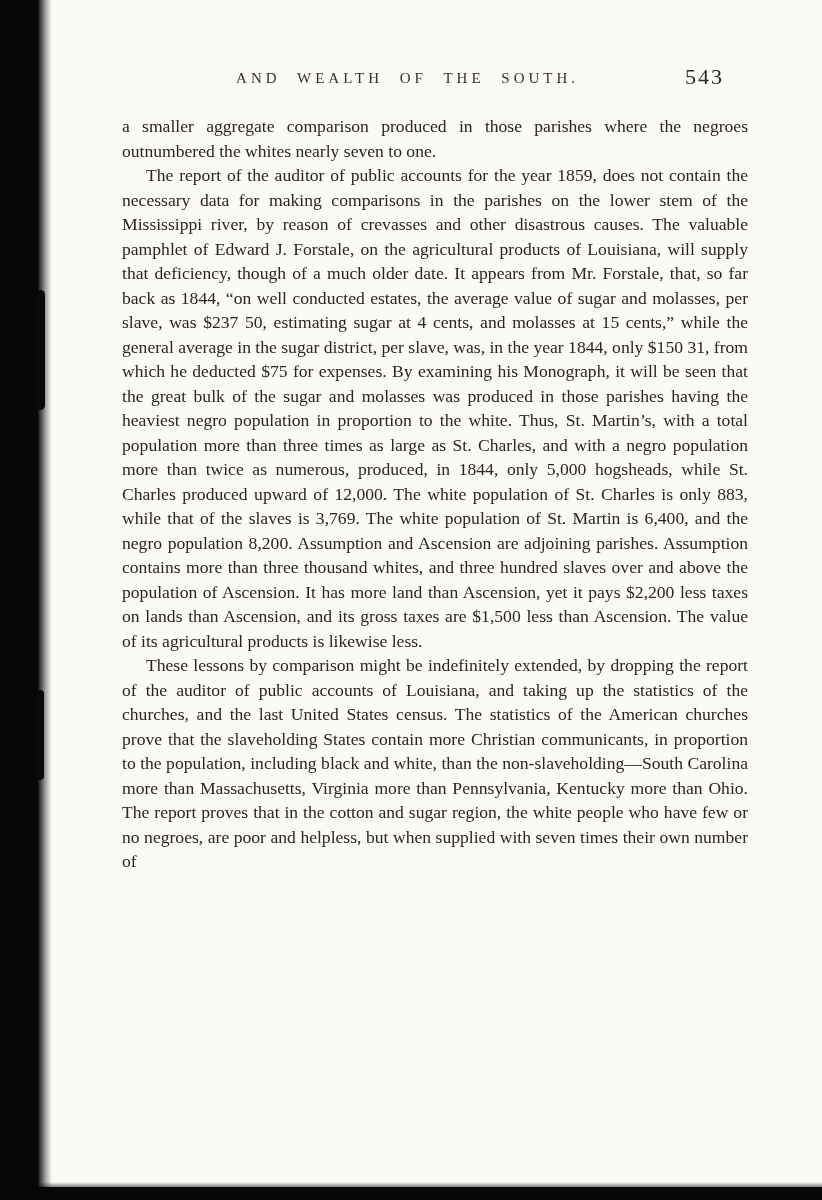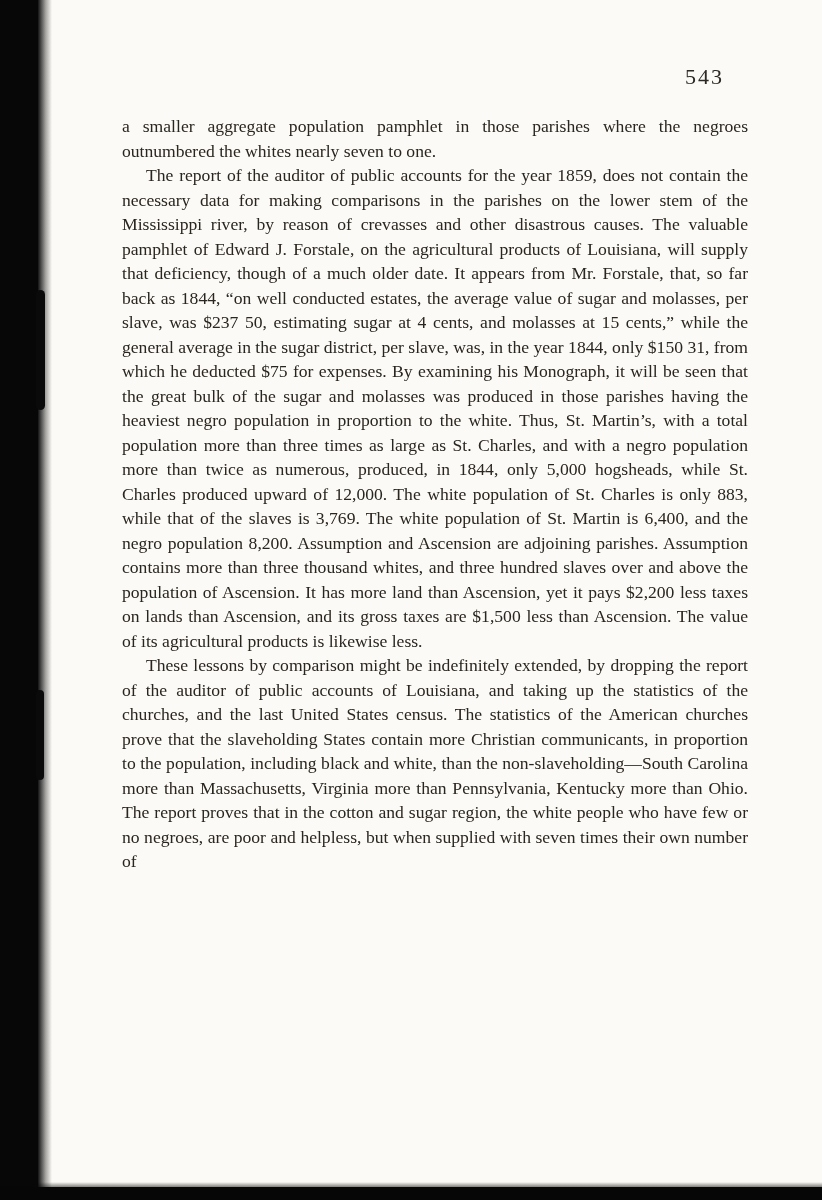--- a/index.html
+++ b/index.html
@@ -112,24 +112,25 @@
   <div class="binding-band"></div>
   <div class="binding-edge"></div>
   <div class="binding-blob-1"></div>
   <div class="binding-blob-2"></div>
   <div class="bottom-band-fade"></div>
   <div class="bottom-band"></div>
 
   <div class="page-content">
 
     <div class="header-row">
+      <span class="running-title">AND WEALTH OF THE SOUTH.</span>
       <span class="page-number">543</span>
     </div>
 
     <div class="body-text">
-      <p class="para no-indent">a smaller aggregate population pamphlet in those parishes where the negroes outnumbered the whites nearly seven to one.</p>
+      <p class="para no-indent">a smaller aggregate comparison produced in those parishes where the negroes outnumbered the whites nearly seven to one.</p>
       <p class="para">The report of the auditor of public accounts for the year 1859, does not contain the necessary data for making comparisons in the parishes on the lower stem of the Mississippi river, by reason of crevasses and other disastrous causes. The valuable pamphlet of Edward J. Forstale, on the agricultural products of Louisiana, will supply that deficiency, though of a much older date. It appears from Mr. Forstale, that, so far back as 1844, “on well conducted estates, the average value of sugar and molasses, per slave, was $237 50, estimating sugar at 4 cents, and molasses at 15 cents,” while the general average in the sugar district, per slave, was, in the year 1844, only $150 31, from which he deducted $75 for expenses. By examining his Monograph, it will be seen that the great bulk of the sugar and molasses was produced in those parishes having the heaviest negro population in proportion to the white. Thus, St. Martin’s, with a total population more than three times as large as St. Charles, and with a negro population more than twice as numerous, produced, in 1844, only 5,000 hogsheads, while St. Charles produced upward of 12,000. The white population of St. Charles is only 883, while that of the slaves is 3,769. The white population of St. Martin is 6,400, and the negro population 8,200. Assumption and Ascension are adjoining parishes. Assumption contains more than three thousand whites, and three hundred slaves over and above the population of Ascension. It has more land than Ascension, yet it pays $2,200 less taxes on lands than Ascension, and its gross taxes are $1,500 less than Ascension. The value of its agricultural products is likewise less.</p>
       <p class="para">These lessons by comparison might be indefinitely extended, by dropping the report of the auditor of public accounts of Louisiana, and taking up the statistics of the churches, and the last United States census. The statistics of the American churches prove that the slaveholding States contain more Christian communicants, in proportion to the population, including black and white, than the non-slaveholding—South Carolina more than Massachusetts, Virginia more than Pennsylvania, Kentucky more than Ohio. The report proves that in the cotton and sugar region, the white people who have few or no negroes, are poor and helpless, but when supplied with seven times their own number of</p>
     </div>
 
   </div>
 
 </div>
 
 </body></html>

